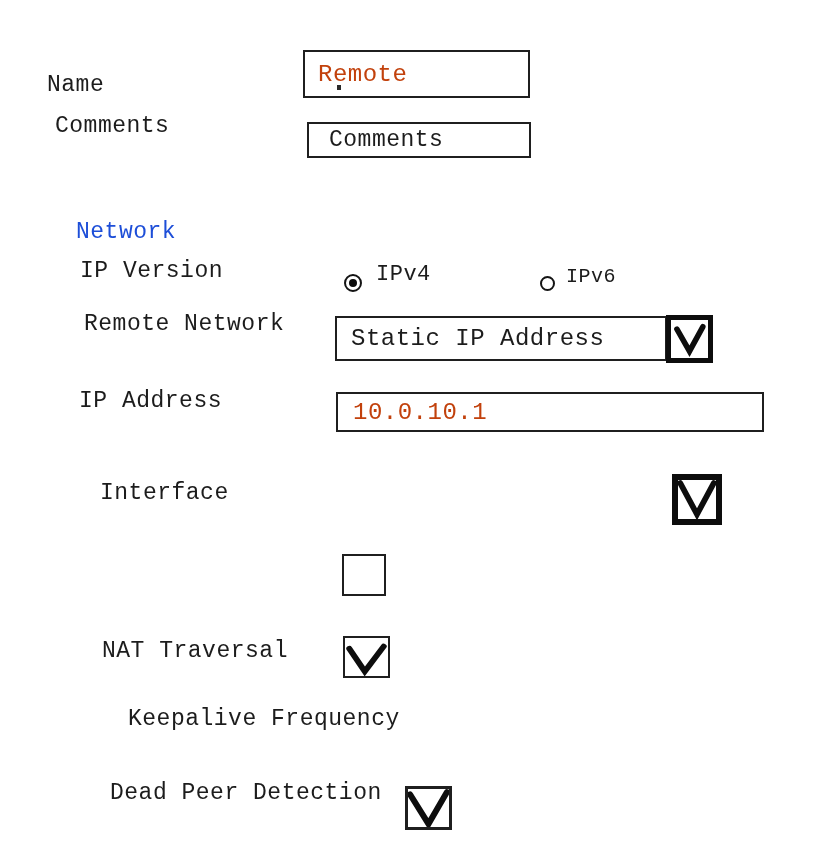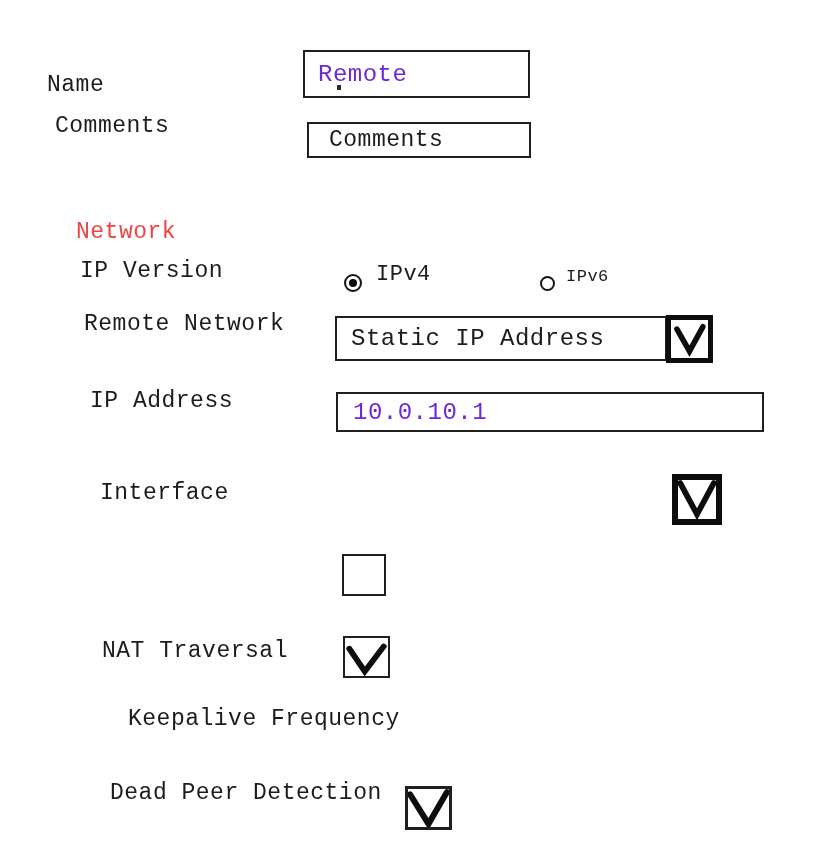--- a/index.html
+++ b/index.html
@@ -12,40 +12,40 @@
     overflow:hidden;
   }
   .lbl{
     position:absolute;
     font-size:23px;
     line-height:23px;
     letter-spacing:.5px;
     color:#1c1c1c;
     white-space:nowrap;
   }
-  .section-title{color:#ef4444;}
+  .section-title{color:#1d4ed8;}
   .box{
     position:absolute;
     background:#ffffff;
     border:2px solid #1f1f1f;
     box-sizing:border-box;
     display:flex;
     align-items:center;
     font-size:24px;
     letter-spacing:.5px;
   }
   input.field{
     position:absolute;
     box-sizing:border-box;
     background:#ffffff;
     border:2px solid #1f1f1f;
     font-family:"Liberation Mono","DejaVu Sans Mono",monospace;
     font-size:24px;
     letter-spacing:.5px;
-    color:#6d28d9;
+    color:#c2410c;
     outline:none;
   }
   input.field::placeholder{color:#1c1c1c;opacity:1;}
   .select-text{padding-left:14px;white-space:nowrap;overflow:hidden;}
   .arrow-box{
     position:absolute;
     background:#ffffff;
     border:5px solid #0d0d0d;
     box-sizing:border-box;
   }
@@ -88,33 +88,33 @@
   <div class="lbl" style="left:80px;top:260px;">IP Version</div>
 
   <div class="radio" style="left:344px;top:274px;width:18px;height:18px;">
     <span class="radio-dot"></span>
   </div>
   <div class="lbl" style="left:376px;top:263px;font-size:22px;">IPv4</div>
 
   <div class="radio" style="left:540px;top:276px;width:15px;height:15px;">
     
   </div>
-  <div class="lbl" style="left:566px;top:265px;font-size:17px;">IPv6</div>
+  <div class="lbl" style="left:566px;top:265px;font-size:20px;">IPv6</div>
 
   <div class="lbl" style="left:84px;top:313px;">Remote Network</div>
   <div class="box" style="left:335px;top:316px;width:332px;height:45px;text-align:right;">
     <span class="select-text">Static IP Address</span>
   </div>
   <div class="arrow-box" style="left:666px;top:315px;width:47px;height:48px;">
     <svg class="chk-svg" viewBox="0 0 100 100" preserveAspectRatio="none">
       <polyline points="16,24 50,82 86,18" fill="none" stroke="#0d0d0d" stroke-width="15" stroke-linecap="round" stroke-linejoin="miter"></polyline>
     </svg>
   </div>
 
-  <div class="lbl" style="left:90px;top:390px;">IP Address</div>
+  <div class="lbl" style="left:79px;top:390px;">IP Address</div>
   <input class="field" style="left: 336px; top: 392px; width: 428px; height: 40px; padding-left: 15px;" type="text" value="10.0.10.1">
 
   <div class="lbl" style="left:100px;top:482px;">Interface</div>
   <div class="arrow-box thick" style="left:672px;top:474px;width:50px;height:51px;">
     <svg class="chk-svg" viewBox="0 0 100 100" preserveAspectRatio="none">
       <polyline points="6,8 50,88 94,8" fill="none" stroke="#0d0d0d" stroke-width="15" stroke-linecap="round" stroke-linejoin="miter"></polyline>
     </svg>
   </div>
 
   <div class="checkbox" style="left:342px;top:554px;width:44px;height:42px;">

